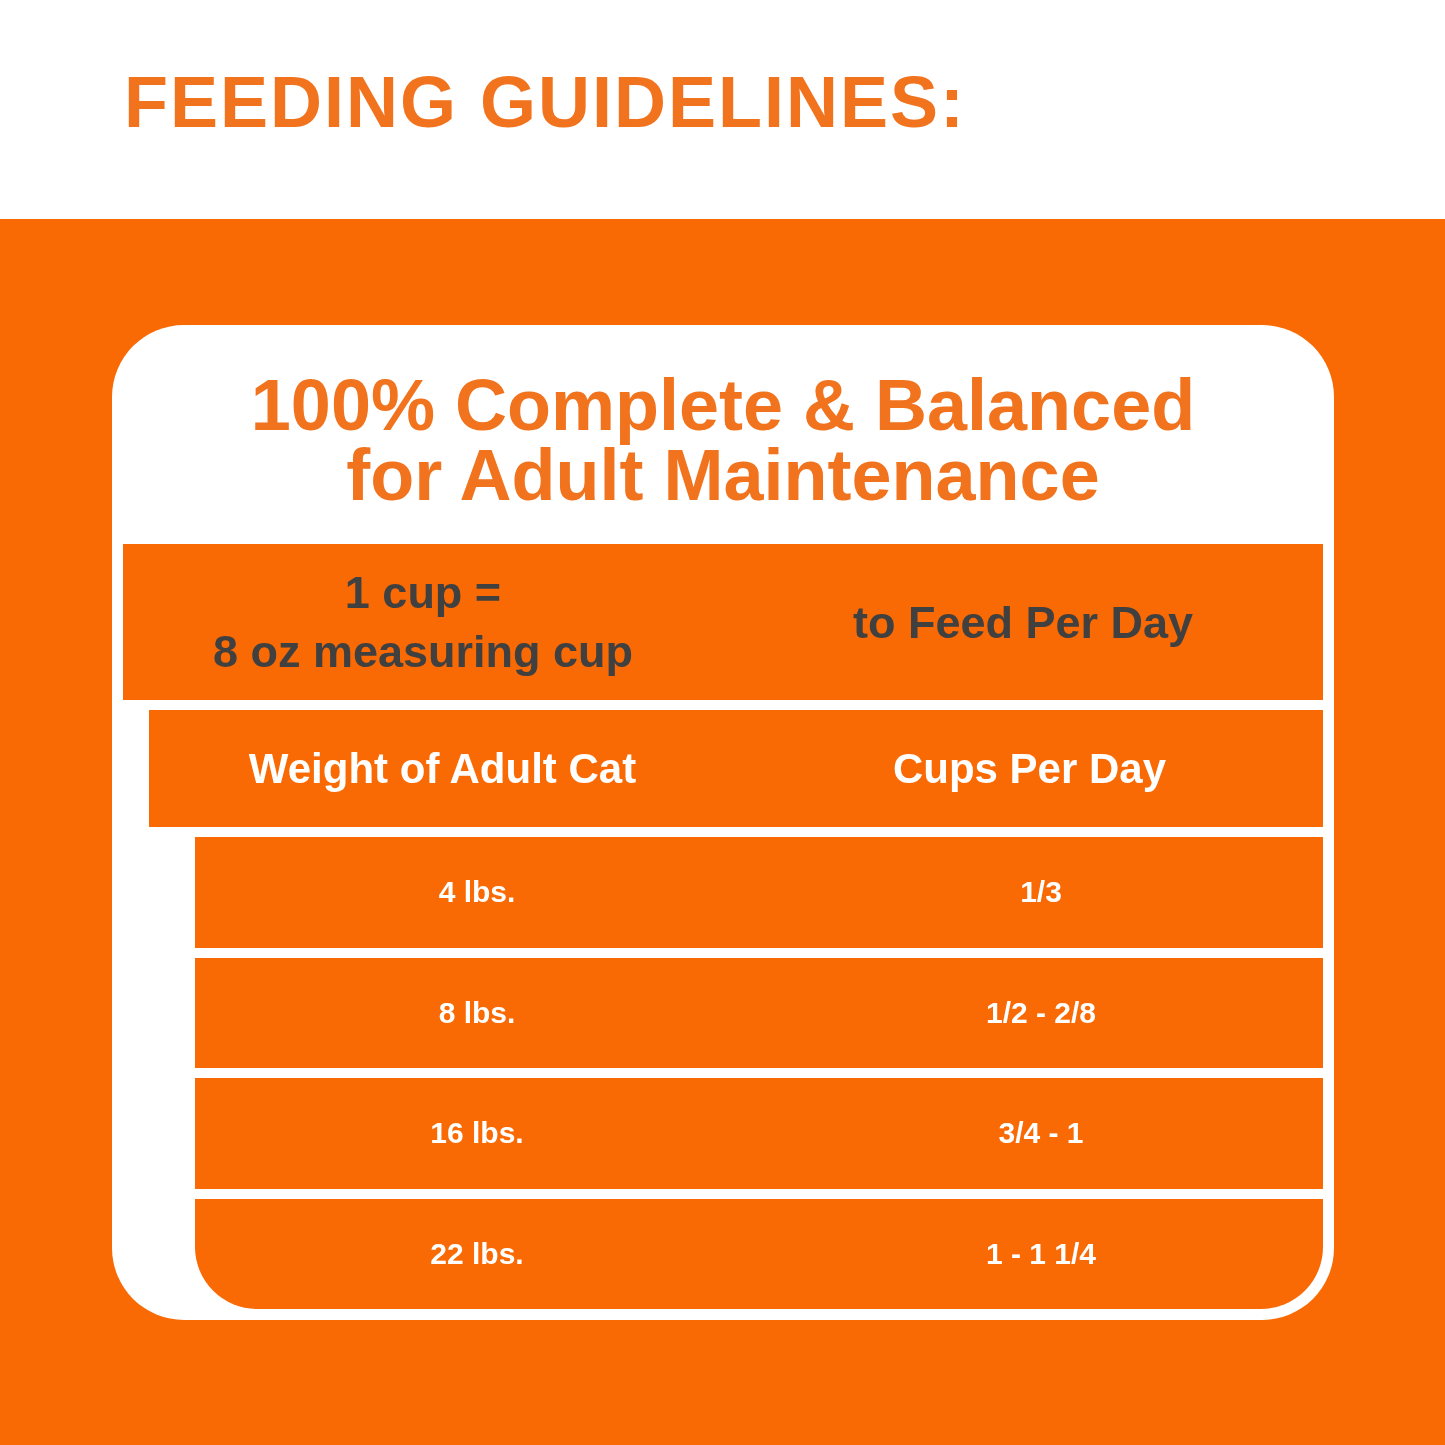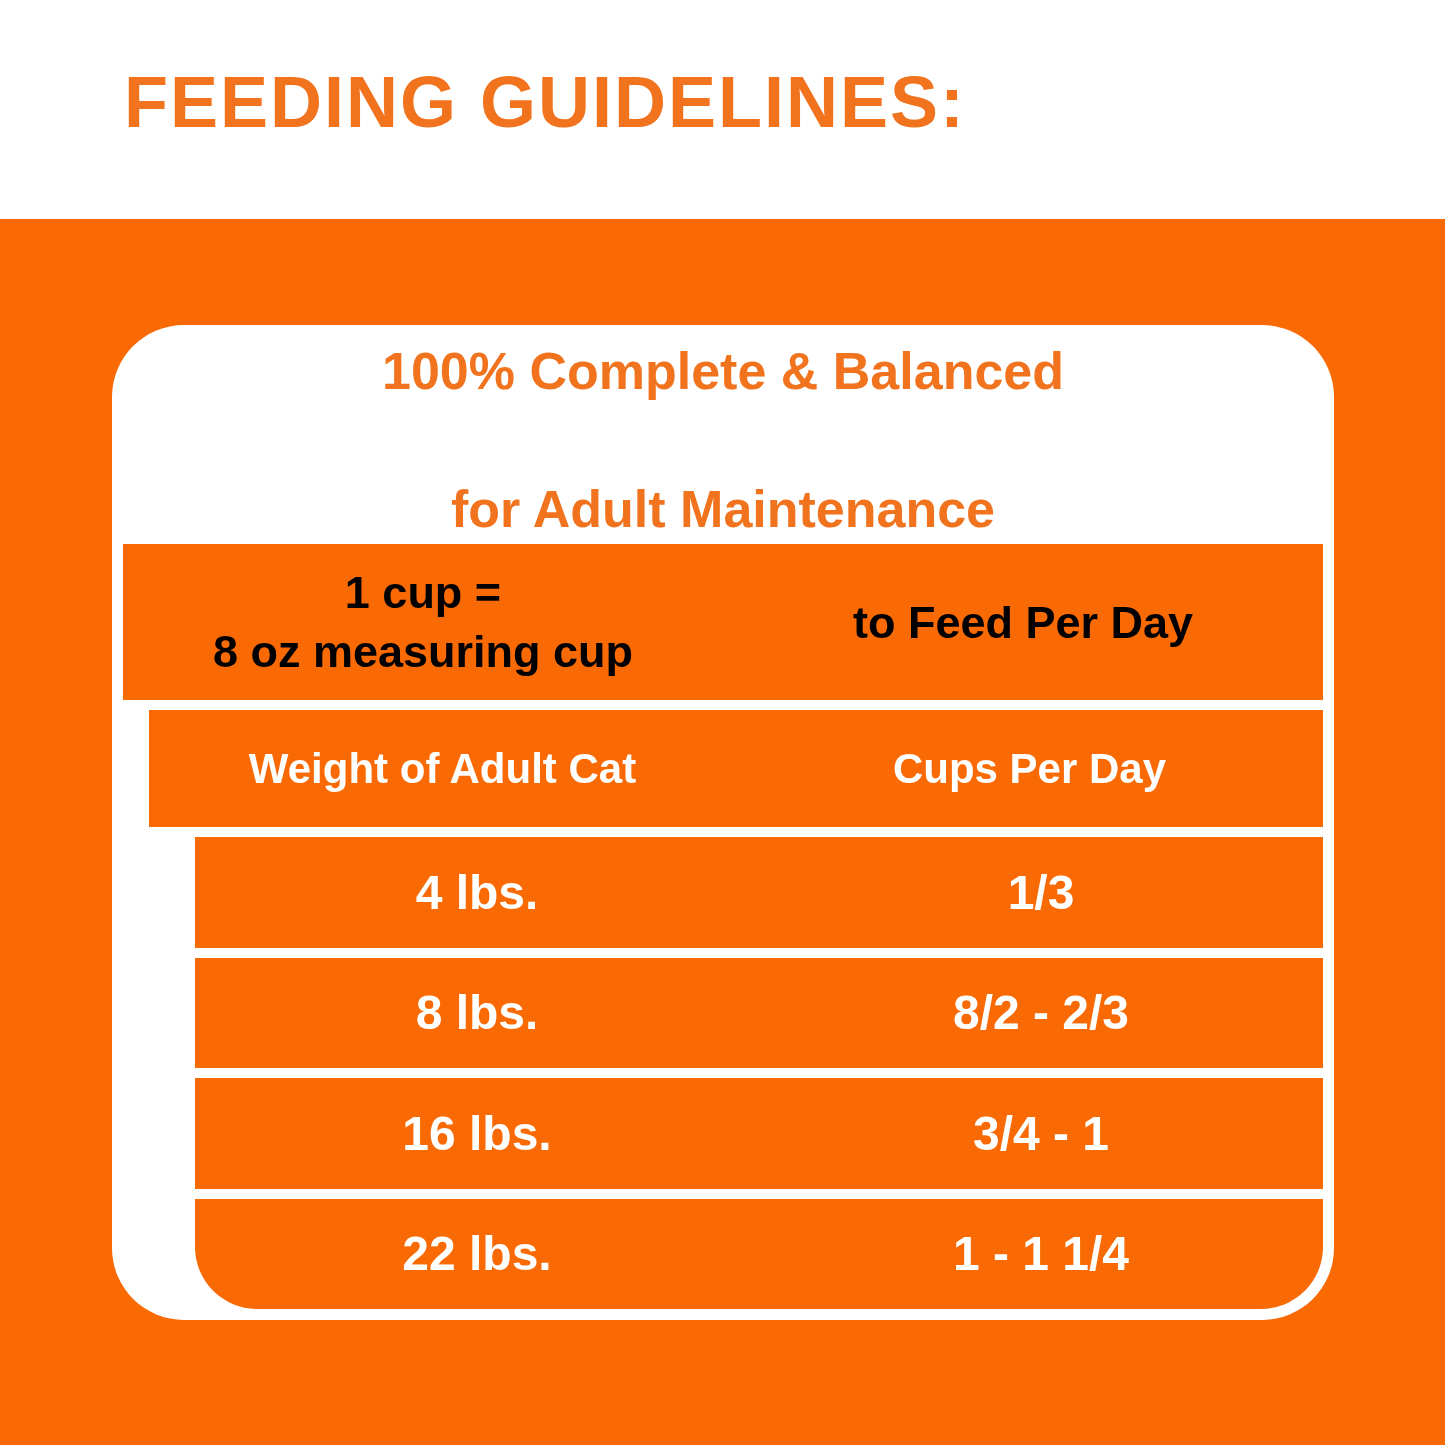--- a/index.html
+++ b/index.html
@@ -34,55 +34,55 @@
   .panel{
     position:absolute;left:112px;top:106px; 
     width:1222px;height:995px;
     background:#FFFFFF;
     border-radius:72px;
     padding:11px;
     display:flex;flex-direction:column;
   }
   .panel-heading{
     height:208px;
-    display:flex;flex-direction:column;align-items:center;justify-content:space-between;
+    display:flex;flex-direction:column;align-items:center;justify-content:center;
     color:var(--orange-text);
-    font-size:52px;line-height:70px;
+    font-size:72px;line-height:70px;
     text-align:center;
     white-space:nowrap;
   }
   .grid{
     flex:1;
     display:flex;flex-direction:column;
     gap:10px;
   }
   .band-note{
     height:156px;
     background:var(--orange);
     display:flex;
-    color:#000000;
+    color:#404040;
   }
   .band-note .half{
     flex:1;
     display:flex;flex-direction:column;justify-content:center;
     text-align:center;
     font-size:45px;line-height:59px;
     white-space:nowrap;
   }
   .row{display:flex;margin-left:26px;}
   .row .cell{
     flex:1;
     background:var(--orange);
     color:#FFFFFF;
     display:flex;align-items:center;justify-content:center;
     text-align:center;
     white-space:nowrap;
   }
   .row.header{height:117px;font-size:42px;}
-  .row.data{flex:1;font-size:48px;padding-left:46px;}
+  .row.data{flex:1;font-size:30px;padding-left:46px;}
   .row.data:last-child .cell:first-child{border-bottom-left-radius:62px;}
   .row.data:last-child .cell:last-child{border-bottom-right-radius:62px;}
 </style>
 </head>
 <body>
 
 <div class="screen">
 
   <header class="top-band">
     <h1 class="page-title">FEEDING GUIDELINES:</h1>
@@ -114,21 +114,21 @@
           <div class="cell">Cups Per Day</div>
         </div>
 
         <div class="row data">
           <div class="cell">4 lbs.</div>
           <div class="cell">1/3</div>
         </div>
 
         <div class="row data">
           <div class="cell">8 lbs.</div>
-          <div class="cell">8/2 - 2/3</div>
+          <div class="cell">1/2 - 2/8</div>
         </div>
 
 
         <div class="row data">
           <div class="cell">16 lbs.</div>
           <div class="cell">3/4 - 1</div>
         </div>
 
         <div class="row data">
           <div class="cell">22 lbs.</div>

